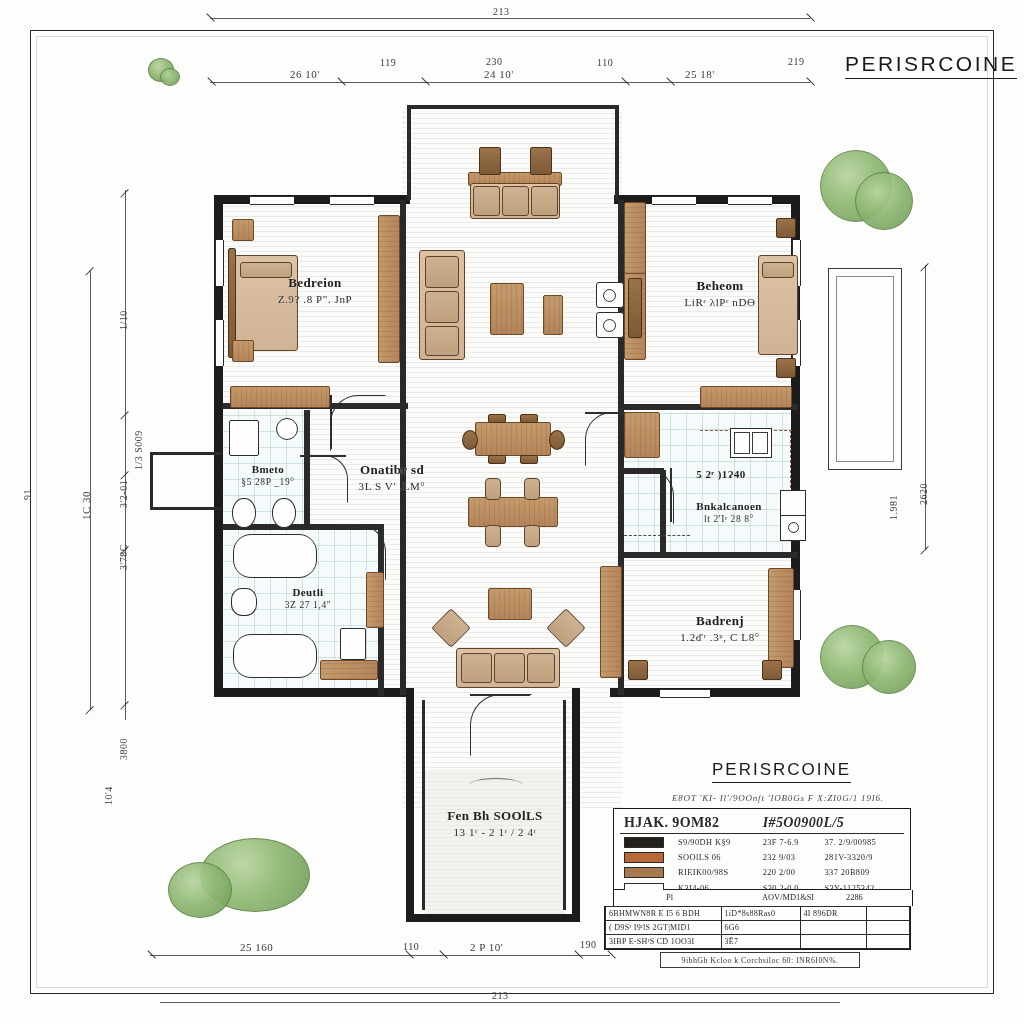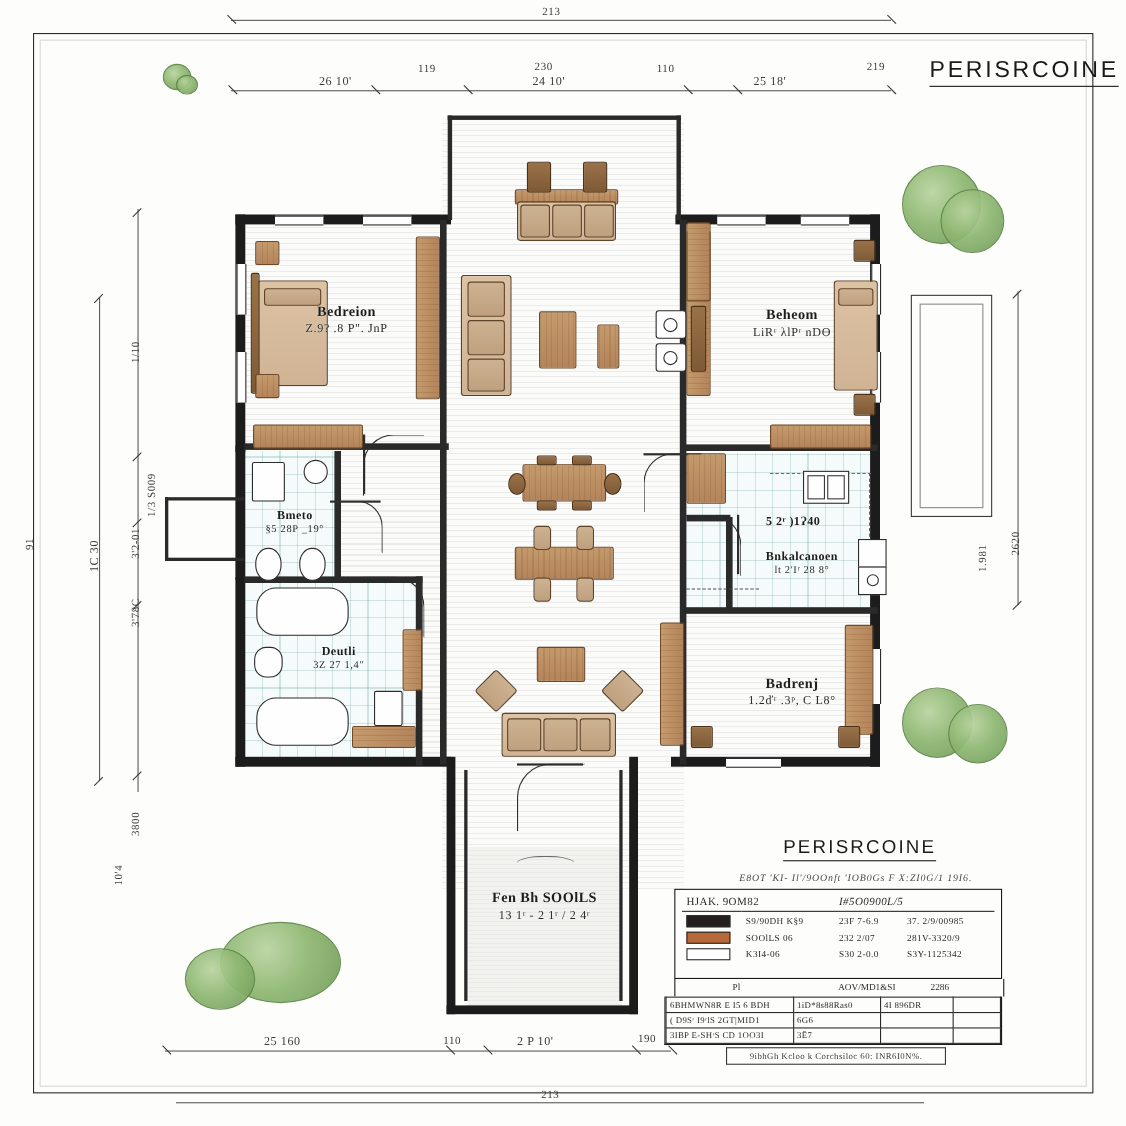--- a/index.html
+++ b/index.html
@@ -120,21 +120,21 @@
   .tb{
     position:absolute;background:#fdfdfb;border:1.6px solid #1a1a1a;
     box-sizing:border-box;
   }
   .tb-sub{
     position:absolute;font-family:"Liberation Serif", serif;font-size:9px;
     color:#4a4a4a;letter-spacing:.8px;white-space:nowrap;font-style:italic;
   }
   table.legend{border-collapse:collapse;width:100%;font-family:"Liberation Serif", serif;}
   table.legend td{font-size:8.4px;color:#2a2a2a;padding:2.2px 4px;letter-spacing:.4px;}
-  table.legend tr.head td{font-size:10px;font-weight:normal;border-bottom:1px solid #2a2a2a;}
+  table.legend tr.head td{font-size:14px;font-weight:bold;border-bottom:1px solid #2a2a2a;}
   .swatch{display:block;width:38px;height:9px;border:1px solid #2a2a2a;}
   table.grid{border-collapse:collapse;width:100%;font-family:"Liberation Serif", serif;}
   table.grid td{border:1px solid #2a2a2a;font-size:8px;padding:2px 3px;color:#2a2a2a;
      letter-spacing:.3px;}
   .tb-note{
     position:absolute;border:1px solid #3a3a3a;background:#fdfdfb;
     font-family:"Liberation Serif", serif;font-size:8px;color:#3a3a3a;
     text-align:center;letter-spacing:.4px;padding:3px 0;box-sizing:border-box;
   }
 </style>
@@ -417,20 +417,24 @@
   <div class="room-label" style="left:645px;top:278px;width:150px;">
     <span class="nm">Beheom</span>
     <span class="dm">LiRʳ λlPʳ nDƟ</span>
   </div>
 
   <div class="room-label sm" style="left:218px;top:463px;width:100px;">
     <span class="nm">Bmeto</span>
     <span class="dm">§5 28P _19°</span>
   </div>
 
+  <div class="room-label" style="left:312px;top:462px;width:160px;">
+    <span class="nm">Onatibr sd</span>
+    <span class="dm">3L S V' .LM°</span>
+  </div>
 
   <div class="room-label sm" style="left:248px;top:586px;width:120px;">
     <span class="nm">Deutli</span>
     <span class="dm">3Z 27 1,4"</span>
   </div>
 
   <div class="room-label sm" style="left:676px;top:468px;width:90px;">
     <span class="nm">5 2ʳ )1Ɂ40</span>
   </div>
 
@@ -470,22 +474,30 @@
             </td>
         <td>S9/90DH K§9</td>
         <td>23F 7-6.9</td>
         <td>37. 2/9/00985</td>
       </tr>
       <tr>
         <td>
               <span class="swatch" style="background:#b8693a;"></span>
             </td>
         <td>SOOlLS 06</td>
-        <td>232  2/07</td>
+        <td>232  9/03</td>
         <td>281V-3320/9</td>
+      </tr>
+      <tr>
+        <td>
+              <span class="swatch" style="background:#a8784e;"></span>
+            </td>
+        <td>RIEIK00/98S</td>
+        <td>220  2/00</td>
+        <td>337 20B809</td>
       </tr>
       <tr>
         <td>
               <span class="swatch" style="background:#ffffff;"></span>
             </td>
         <td>K3I4-06</td>
         <td>S30  2-0.0</td>
         <td>S3Y-1125342</td>
       </tr>
     </tbody>

